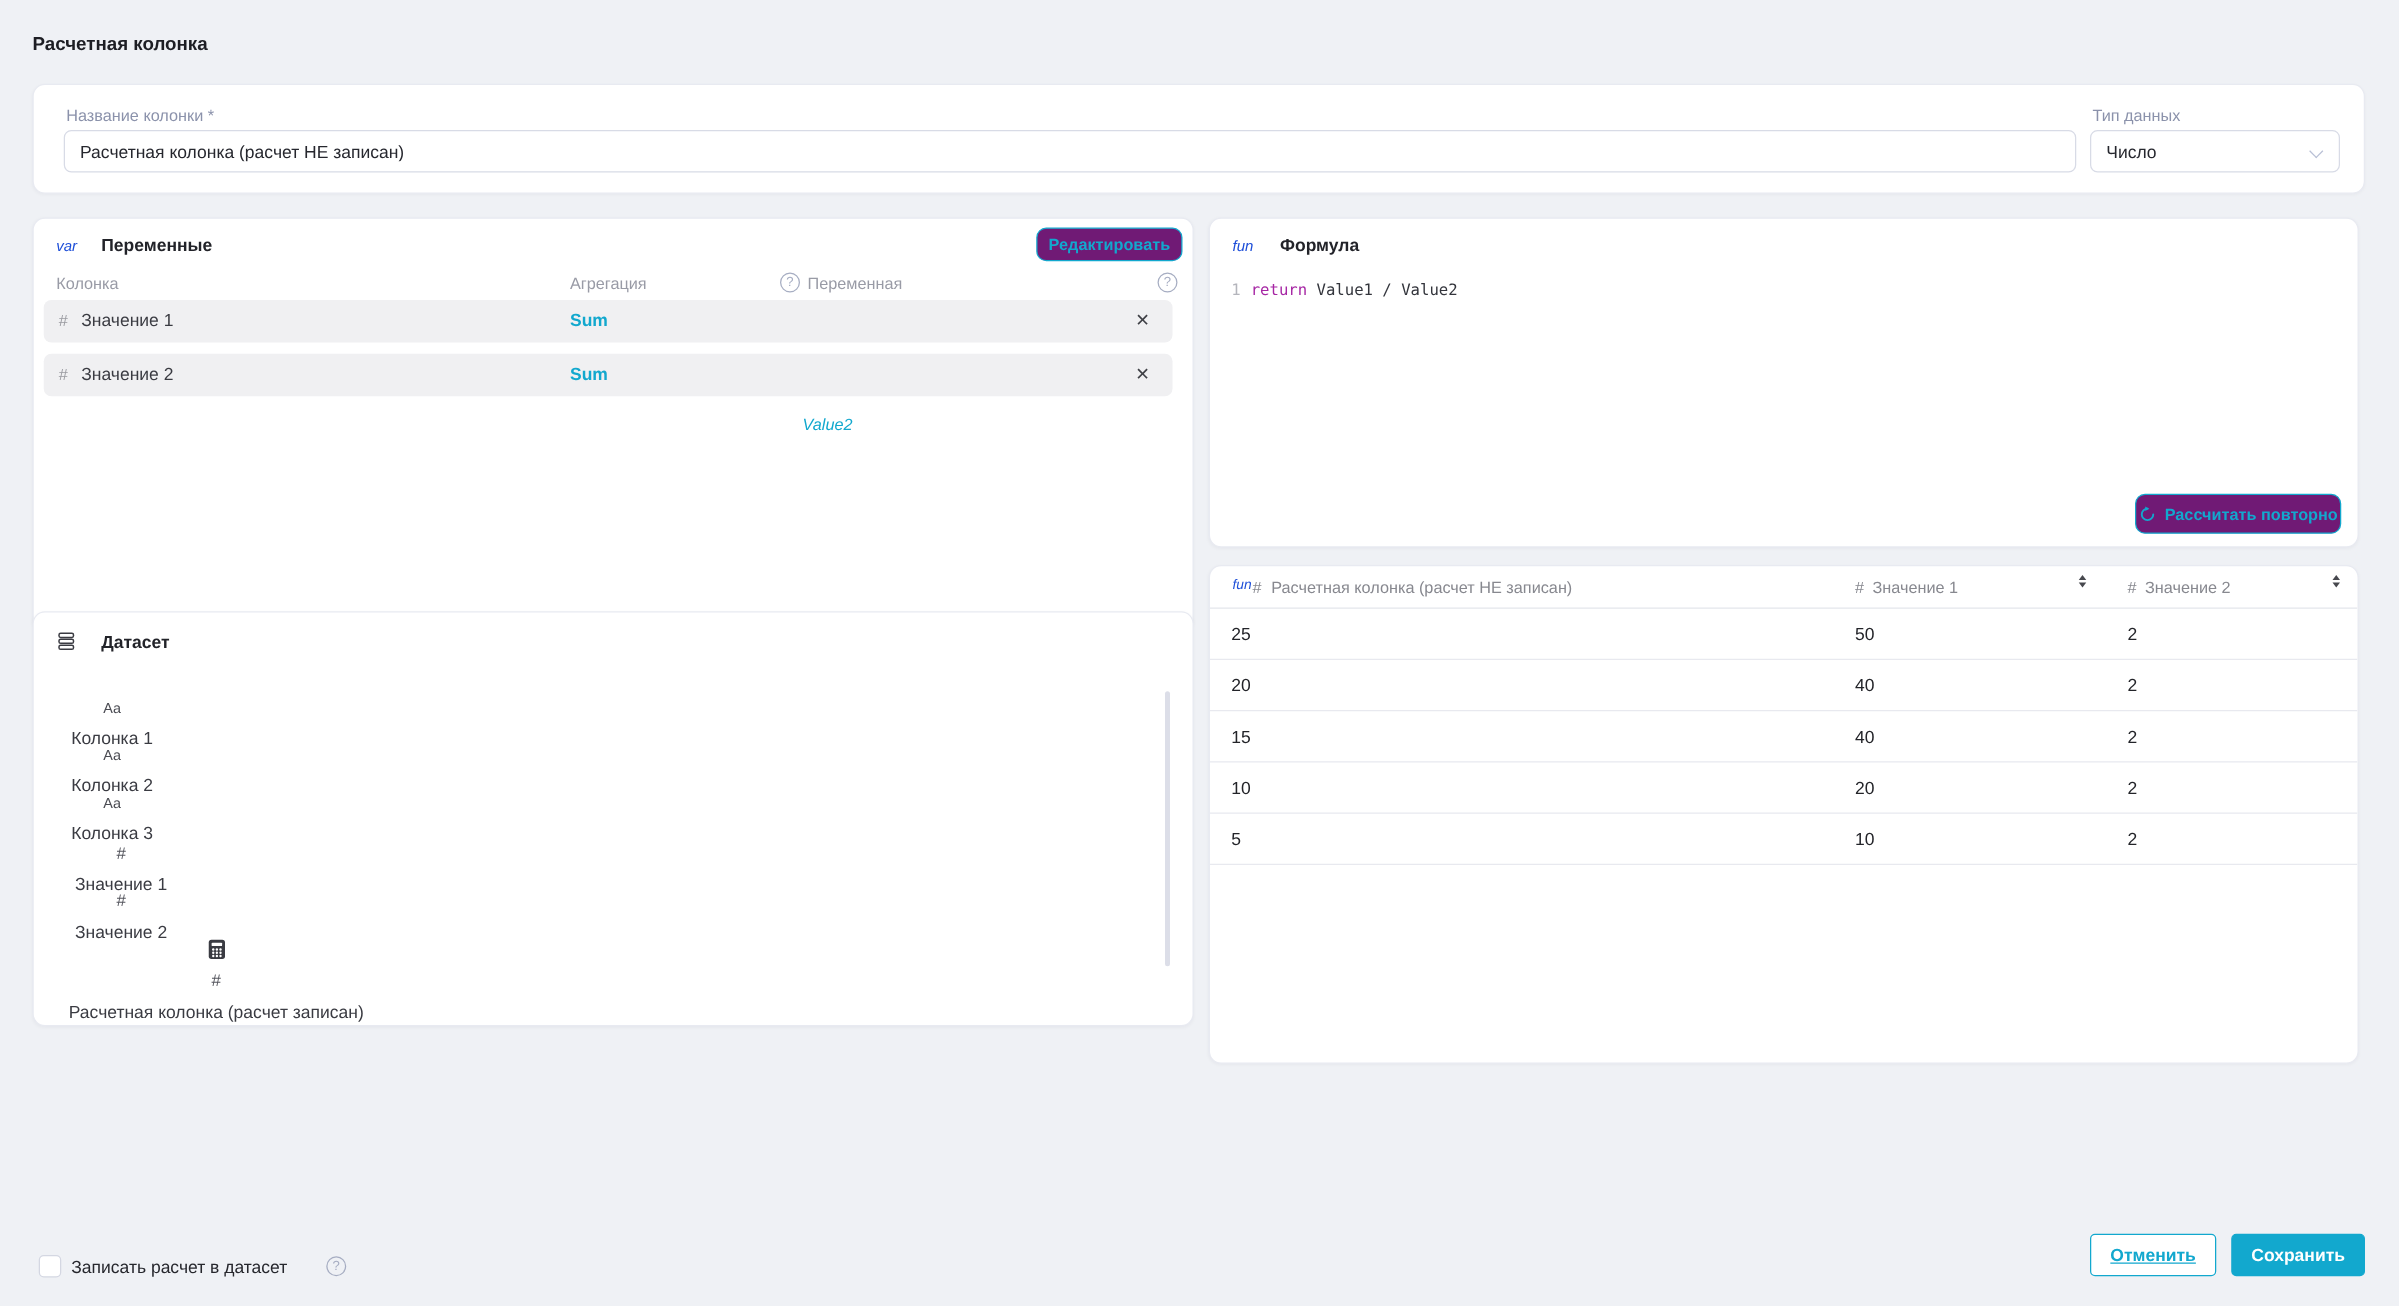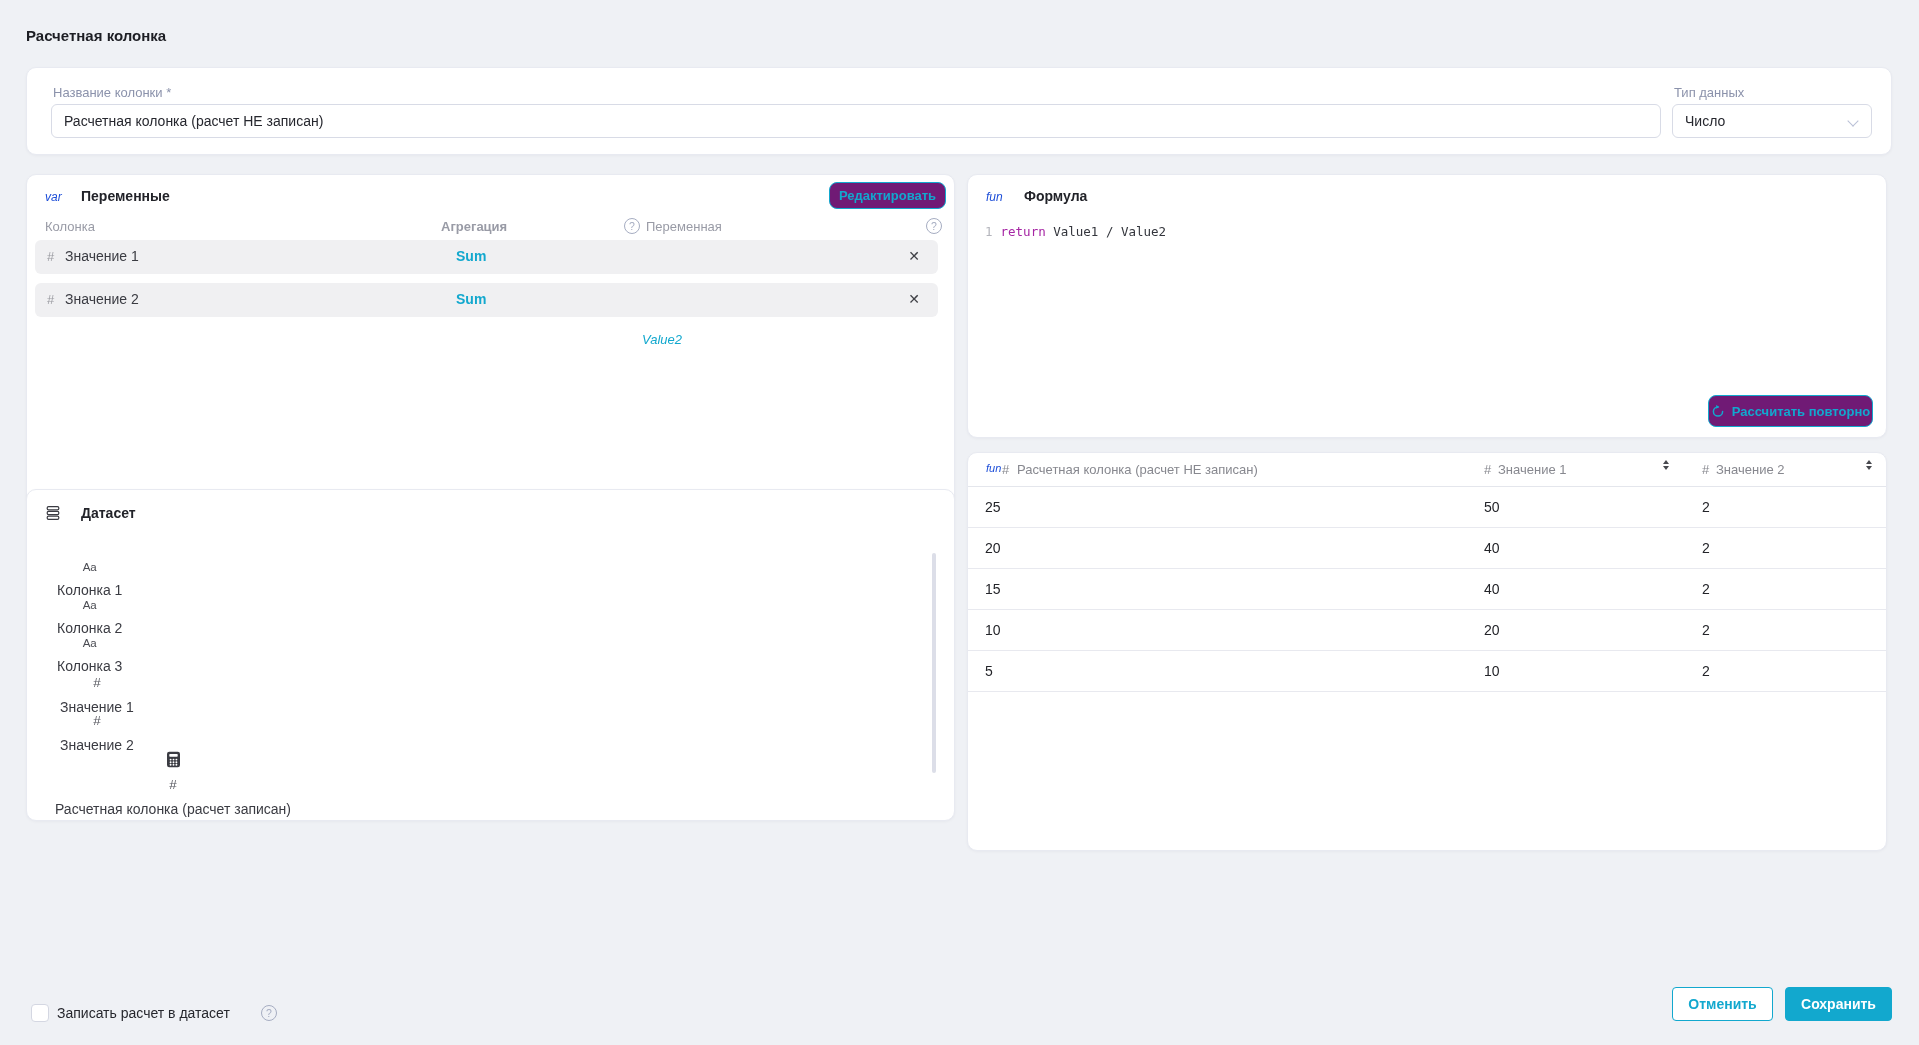--- a/index.html
+++ b/index.html
@@ -56,21 +56,21 @@
     font-family:"Liberation Sans", sans-serif;
   }
   
   .panel-vars { left:26px; top:174px; width:929px; height:331px; }
   .vars-tag { position:absolute; left:18px; top:15px; }
   .vars-title { position:absolute; left:42px; top:13px; }
   .vars-edit { position:absolute; right:8px; top:7px; width:117px; height:27px; }
   .vars-head { position:absolute; top:44px; left:0; width:100%; height:16px;
     font-size:13px; color:#999BA6; }
   .vh-col { position:absolute; left:18px; }
-  .vh-agg { position:absolute; left:414px;font-weight:bold; }
+  .vh-agg { position:absolute; left:429px; }
   .vh-var-wrap { position:absolute; left:597px; display:flex; align-items:center; gap:6px; margin-top:-1px;}
   .vh-help-right { position:absolute; right:12px; top:-1px; }
   .var-row {
     position:absolute; left:8px; width:903px; height:34px;
     background:#F0F0F2; border-radius:6px;
   }
   .var-row .cell-hash { position:absolute; left:12px; top:9px; font-size:13px; color:#9A9BA1; }
   .var-row .cell-name { position:absolute; left:30px; top:8px; font-size:14px; color:#3A3B42; }
   .var-row .cell-agg  { position:absolute; left:421px; top:8px; font-size:14px; font-weight:700; color:#12A8CE; cursor:pointer; }
   .var-row .cell-var  { position:absolute; left:607px; top:9px; font-size:13px; font-style:italic; color:#12A8CE;margin-top:40px; }
@@ -118,20 +118,21 @@
     position:absolute; left:31px; top:1004px; width:18px; height:18px;
     border:1px solid #D4D7E2; border-radius:4px; background:#fff; cursor:pointer;
   }
   .footer-label { position:absolute; left:57px; top:1005px; font-size:14px; color:#26272D; }
   .footer-help { position:absolute; left:261px; top:1005px; }
   .btn-cancel {
     position:absolute; left:1672px; top:987px; width:101px; height:34px;
     background:#fff; border:1px solid #12A8CE; color:#12A8CE;
     border-radius:4px; font-size:14px; font-weight:600; cursor:pointer;
     font-family:"Liberation Sans", sans-serif;
+    text-decoration:underline;
   }
   .btn-save {
     position:absolute; left:1785px; top:987px; width:107px; height:34px;
     background:#12A8CE; border:1px solid #12A8CE; color:#FFFFFF;
     border-radius:4px; font-size:14px; font-weight:600; cursor:pointer;
     font-family:"Liberation Sans", sans-serif;
   }
 </style>
 </head>
 <body>

